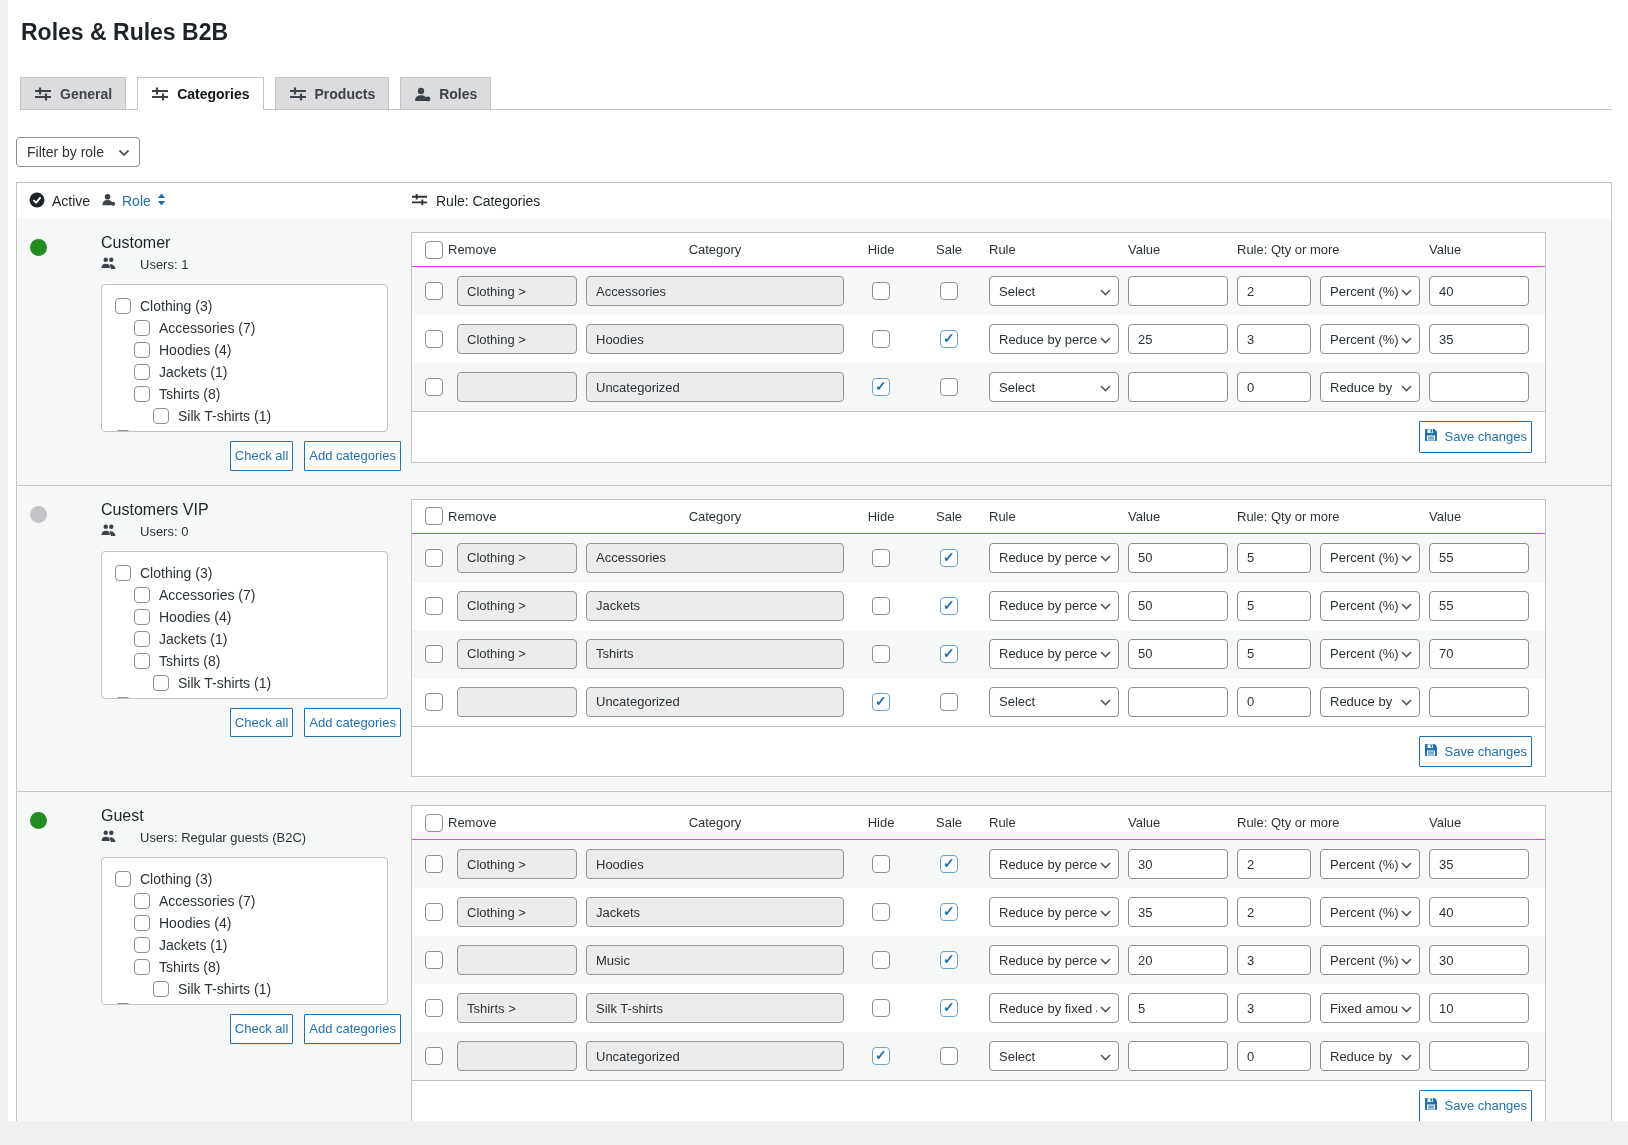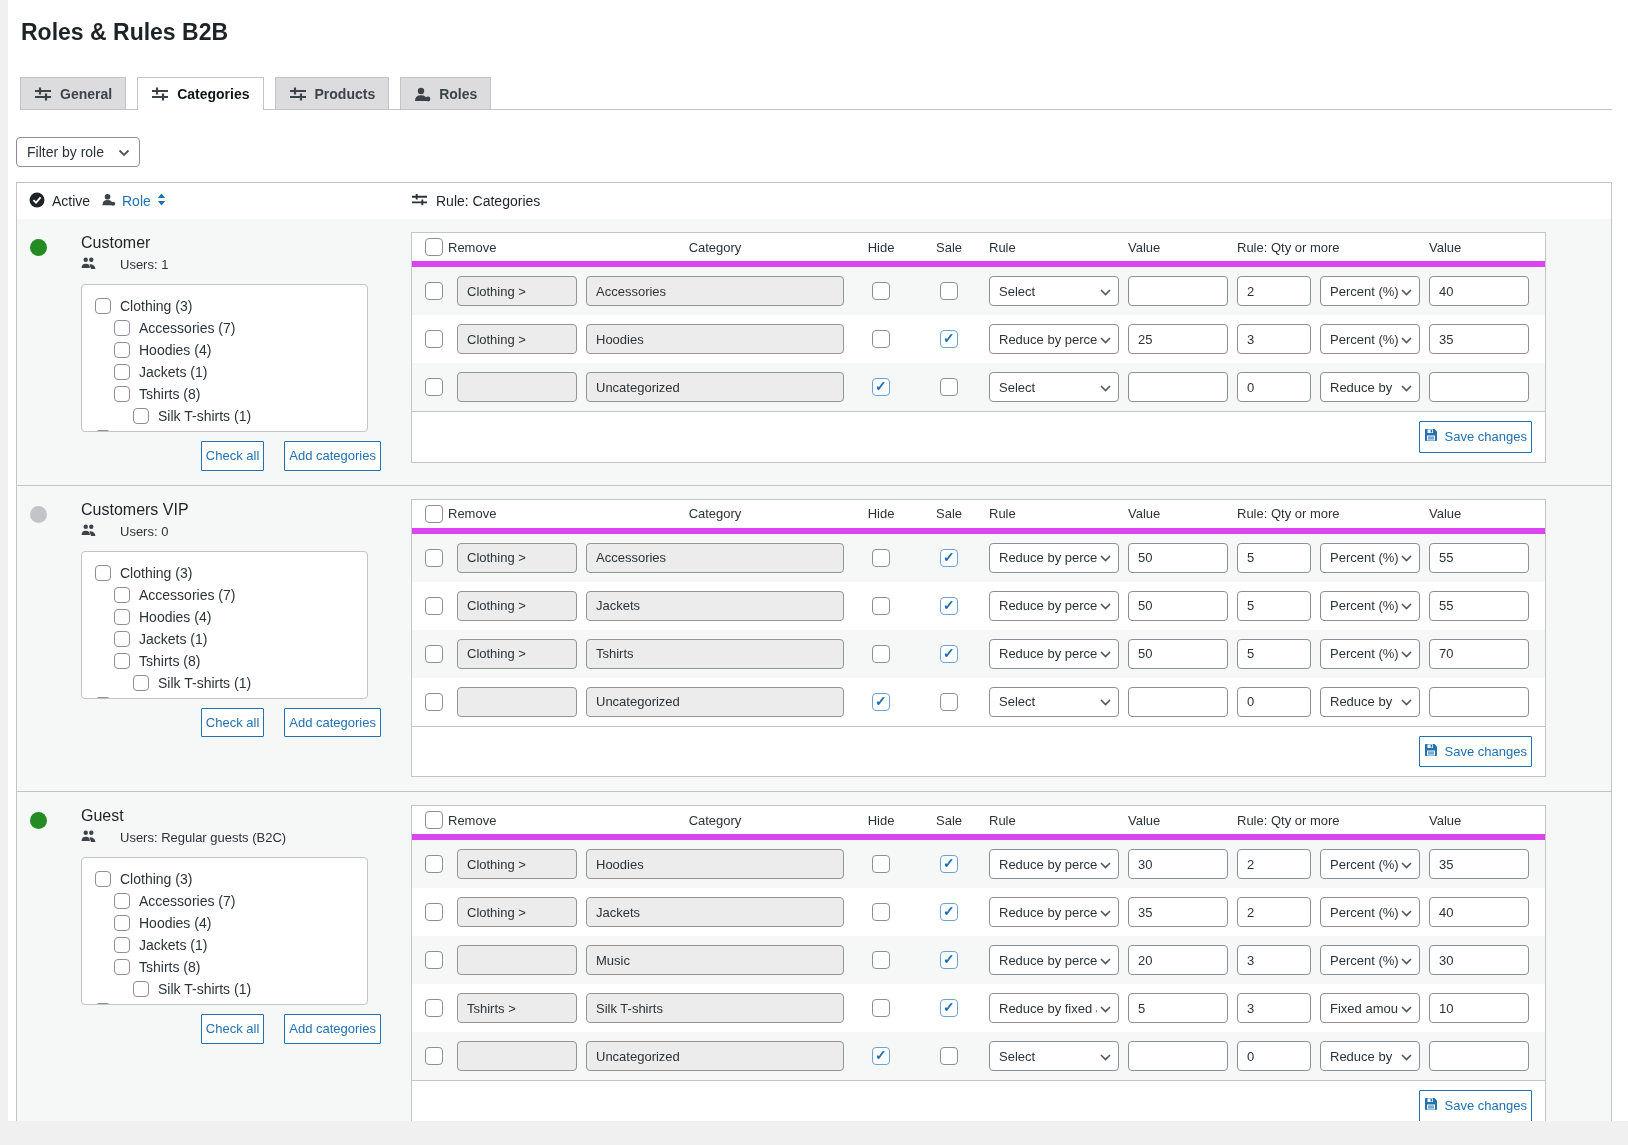--- a/index.html
+++ b/index.html
@@ -38,46 +38,46 @@
   
   .roles-table { margin:0 0 0 3px; width:1596px; border:1px solid #c3c4c7; background:#fff; }
   .roles-head { position:relative; display:flex; align-items:center; height:36px; padding:0 12px; font-size:14px; background:#fff; }
   .col-active { display:flex; align-items:center; gap:7px; width:72px; color:#1d2327; }
   .col-role   { display:flex; align-items:center; gap:6px; color:#2271b1; cursor:pointer; }
   .col-rule   { position:absolute; left:394px; display:flex; align-items:center; gap:8px; color:#1d2327; }
 
   .role-row { display:flex; background:#f6f7f7; border-top:1px solid #c3c4c7; padding:13px 16px 14px 0; }
   .role-cell { width:394px; flex:0 0 394px; position:relative; padding-left:12px; }
   .dot { position:absolute; left:13px; top:7px; width:17px; height:17px; border-radius:50%; }
-  .role-info { margin-left:52px; }
+  .role-info { margin-left:72px; }
   .role-name { font-size:16px; color:#1d2327; padding-top:2px; }
   .role-users { display:flex; align-items:center; gap:24px; font-size:13px; color:#2c3338; margin-top:5px; }
   .cat-list {
     margin-top:12px; width:287px; height:148px; overflow:hidden;
     border:1px solid #c3c4c7; border-radius:4px; background:#fff;
     padding:10px 12px 0 13px; font-size:14px; color:#2c3338;
   }
   .cat-item { display:flex; align-items:center; gap:9px; height:22px; }
-  .cat-actions { width:300px; display:flex; justify-content:flex-end; gap:20px; margin-top:9px; }
+  .cat-actions { width:300px; display:flex; justify-content:flex-end; gap:11px; margin-top:9px; }
 
   .btn {
     display:inline-flex; align-items:center; gap:7px;
     background:#fff; border:1px solid #2271b1; border-radius:1px;
     color:#2271b1; font-size:13px; font-family:"Liberation Sans",sans-serif;
     padding:6px 4px; cursor:pointer; line-height:1.2;
   }
 
   
   .rules-table { width:1135px; flex:0 0 auto; align-self:flex-start; border:1px solid #c3c4c7; background:#fff; }
   .rt-grid {
     display:grid;
     grid-template-columns:28px 120px 258px 56px 62px 130px 100px 74px 100px 100px;
     column-gap:9px; padding:0 8px; align-items:center;
   }
-  .rt-head { height:34px; font-size:13px; color:#2c3338; border-bottom:6px solid #d946ef; background:#fff; }
+  .rt-head { height:34px; font-size:13px; color:#2c3338; border-bottom:1px solid #d946ef; background:#fff; }
   .rt-head .c { text-align:center; }
   .rt-head .l { text-align:left; }
   .rt-head .span2 { grid-column:8 / span 2; }
   .rt-row { height:48px; }
   .rt-rows .rt-row:nth-child(odd) { background:#f6f7f7; }
   .cc { display:flex; justify-content:center; }
 
   .cb { width:18px; height:18px; flex:0 0 auto; border:1.5px solid #8c8f94; border-radius:4px; background:#fff; position:relative; cursor:pointer; }
   .cb.small { width:16px; height:16px; border-radius:4px; }
   .cb.checked { border-color:#6ea1d4; }

